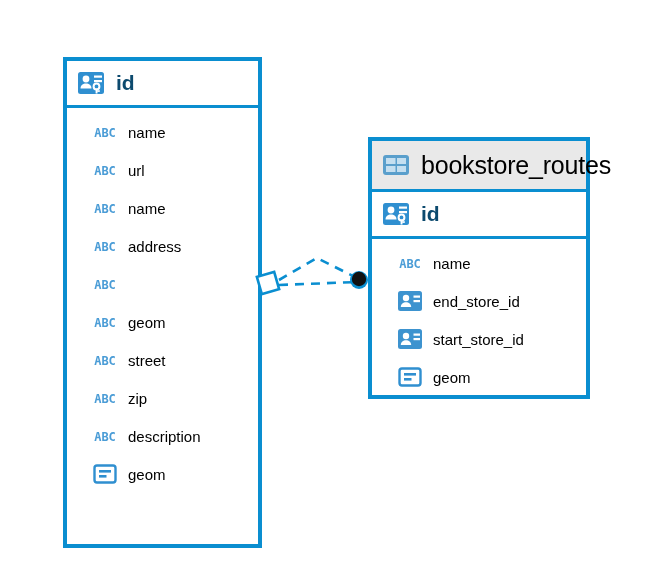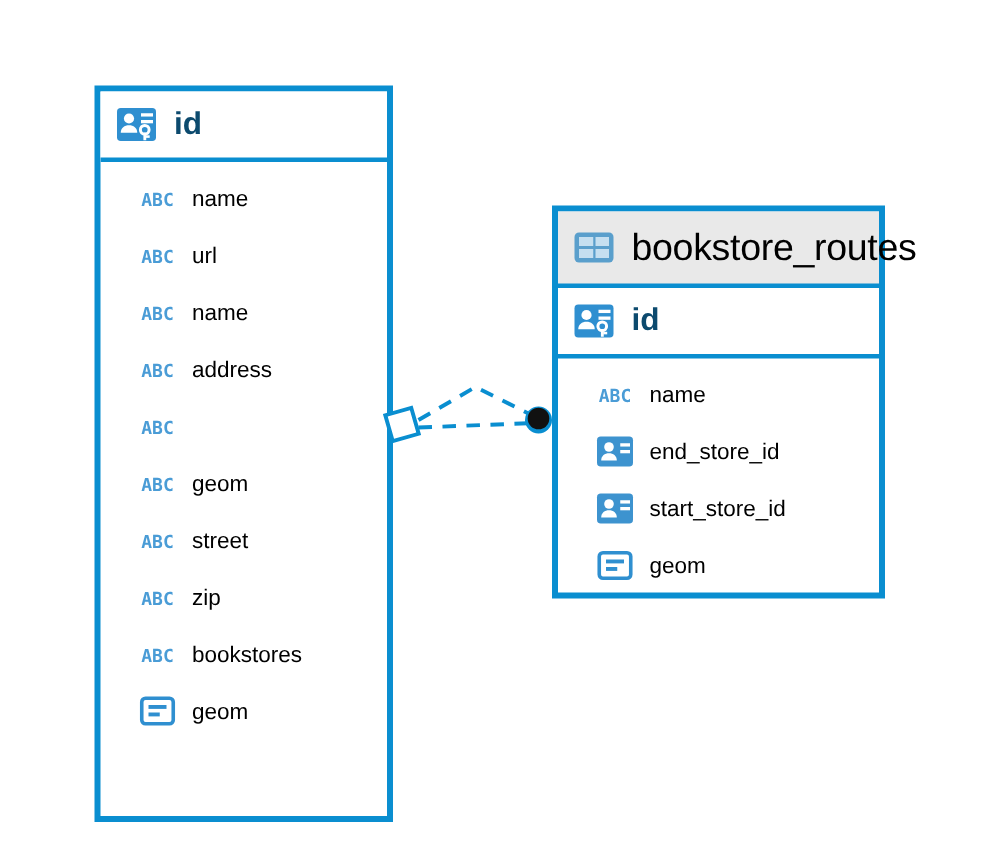--- a/index.html
+++ b/index.html
@@ -210,21 +210,21 @@
         </span>
         <span class="field-label">zip</span>
       </div>
 
       <div class="field-row">
         <span class="icon icon-abc">
           <svg viewBox="0 0 28 28" width="28" height="28">
             <text x="14" y="19" font-family="'DejaVu Sans Mono', monospace" font-size="12" font-weight="bold" fill="#4a9cd6" text-anchor="middle">ABC</text>
           </svg>
         </span>
-        <span class="field-label">bookstores</span>
+        <span class="field-label">description</span>
       </div>
 
       <div class="field-row">
         <span class="icon icon-geom">
           <svg viewBox="0 0 28 28" width="28" height="28">
             <rect x="3.5" y="5.5" width="21" height="17" rx="2.5" fill="none" stroke="#2f8fd0" stroke-width="2.4"></rect>
             <rect x="8" y="10" width="12" height="2.6" fill="#2f8fd0"></rect>
             <rect x="8" y="15" width="7.5" height="2.6" fill="#2f8fd0"></rect>
           </svg>
         </span>

